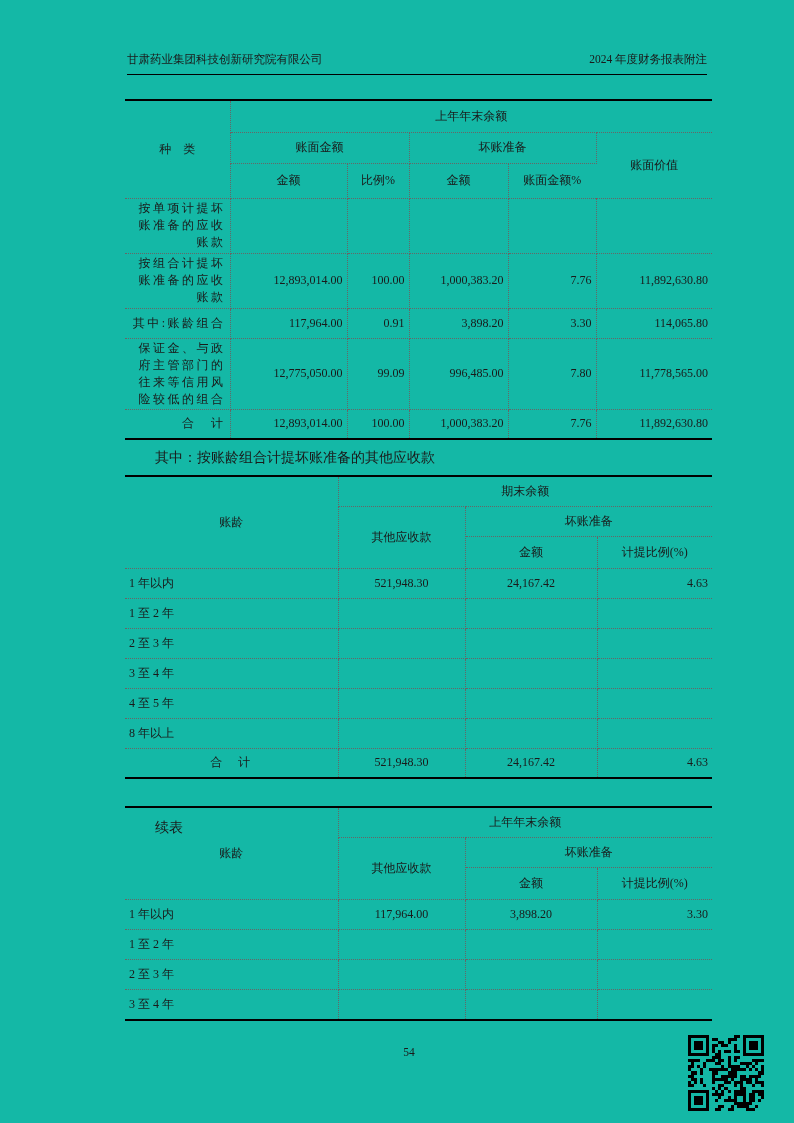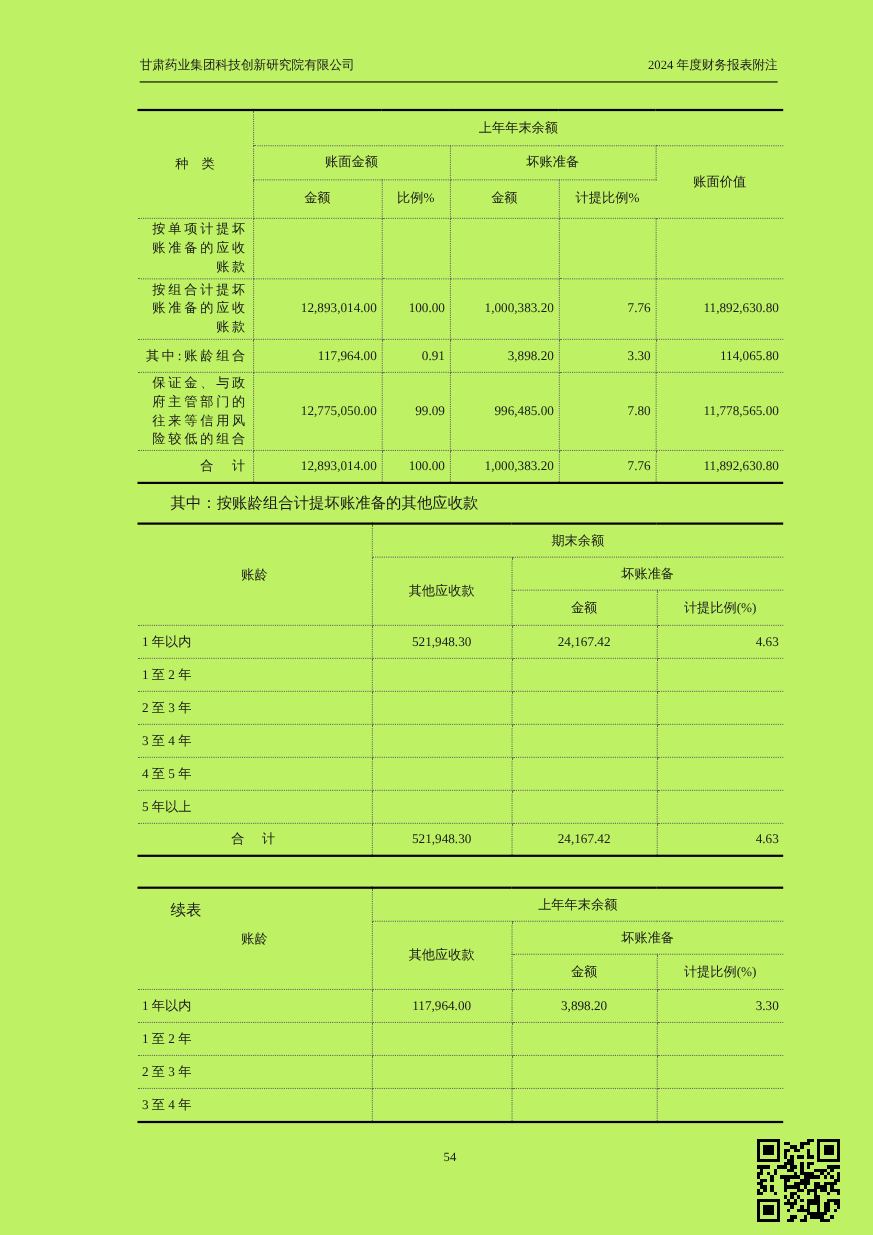--- a/index.html
+++ b/index.html
@@ -1,19 +1,19 @@
 <!DOCTYPE html>
 <html><head>
 <meta charset="utf-8">
 <style>
   html,body{margin:0;padding:0;background:#e8e8e8;}
   .page{
     position:relative;
     width:794px;height:1123px;
-    background:#bef264;
+    background:#14b8a6;
     margin:0 auto;
     font-family:"Liberation Serif","DejaVu Serif",serif;
     color:#1a1a1a;
     overflow:hidden;
   }
   
   .page-header{
     position:absolute;left:127px;top:52px;width:580px;
     display:flex;justify-content:space-between;align-items:flex-end;
     font-size:11.5px;
@@ -81,21 +81,21 @@
       </tr>
       <tr style="height:31px">
         <th colspan="2">账面金额</th>
         <th colspan="2">坏账准备</th>
         <th rowspan="2">账面价值</th>
       </tr>
       <tr style="height:35px">
         <th>金额</th>
         <th>比例%</th>
         <th>金额</th>
-        <th>计提比例%</th>
+        <th>账面金额%</th>
       </tr>
     </thead>
     <tbody>
         <tr style="height: 55px;">
           <td class="c-label">按单项计提坏账准备的应收账款</td>
           <td class="c-num"></td>
           <td class="c-center"></td>
           <td class="c-num"></td>
           <td class="c-center"></td>
           <td class="c-num"></td>
@@ -183,21 +183,21 @@
           <td class="c-num2"></td>
           <td class="c-center"></td>
         </tr>
         <tr style="height: 30px;">
           <td class="c-label">4 至 5 年</td>
           <td class="c-num2"></td>
           <td class="c-num2"></td>
           <td class="c-center"></td>
         </tr>
         <tr style="height: 30px;">
-          <td class="c-label">5 年以上</td>
+          <td class="c-label">8 年以上</td>
           <td class="c-num2"></td>
           <td class="c-num2"></td>
           <td class="c-center"></td>
         </tr>
         <tr style="height: 30px;">
           <td class="c-label total-label">合　计</td>
           <td class="c-num2">521,948.30</td>
           <td class="c-num2">24,167.42</td>
           <td class="c-center">4.63</td>
         </tr>

